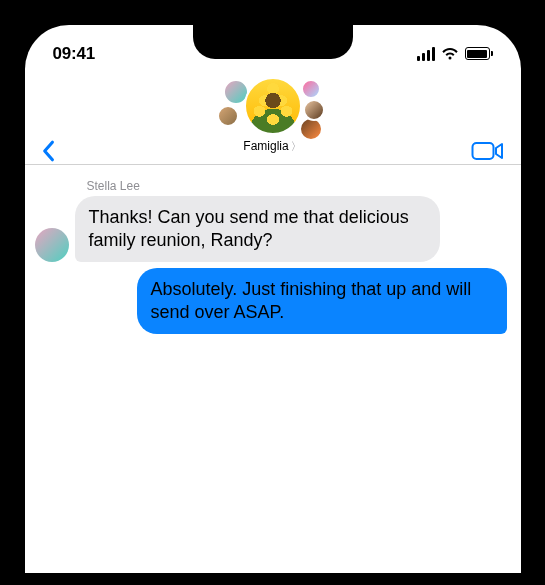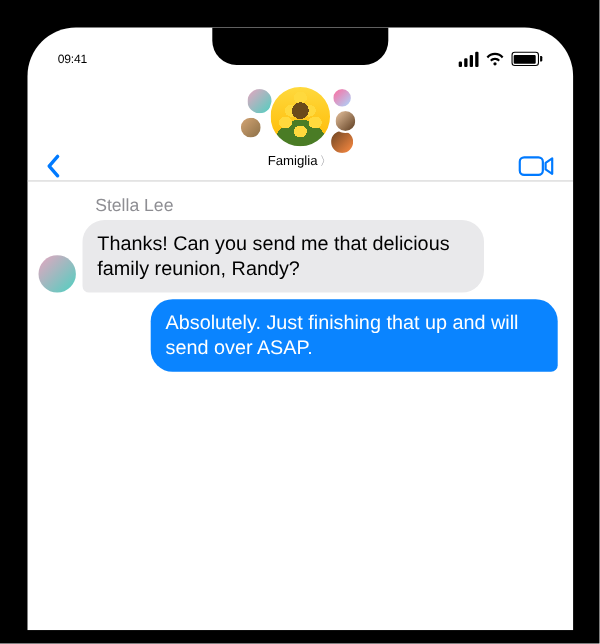--- a/index.html
+++ b/index.html
@@ -43,22 +43,22 @@
       top: 0;
       left: 50%;
       transform: translateX(-50%);
       width: 160px;
       height: 34px;
       background: #000;
       border-radius: 0 0 22px 22px;
       z-index: 10;
     }
     .status-time {
-      font-weight: 400;
-      font-size: 11px;
+      font-weight: 700;
+      font-size: 17px;
       letter-spacing: -0.2px;
       flex: 0 0 auto;
     }
     .status-right {
       margin-left: auto;
       display: flex;
       align-items: center;
       gap: 6px;
     }
     .signal-bars {
@@ -191,39 +191,39 @@
       flex: 0 0 auto;
     }
     .av-grandma { background: linear-gradient(135deg,#e0e0e0,#bfc4c8); }
     .av-stella { background: linear-gradient(135deg,#e8a5c0,#4dd0c0); }
     .msg-col {
       display: flex;
       flex-direction: column;
       max-width: 365px;
     }
     .sender-name {
-      font-size: 16px;
+      font-size: 12px;
       color: #8e8e93;
       margin: 6px 0 3px 12px;
     }
     .bubble {
       padding: 10px 14px;
       border-radius: 20px;
       font-size: 18px;
       line-height: 1.28;
       word-wrap: break-word;
     }
     .bubble.received {
       background: #e9e9eb;
       color: #000;
       border-bottom-left-radius: 6px;
     }
     .bubble.sent {
       background: #0a84ff;
-      color: #ffffff;
+      color: #000000;
       border-bottom-right-radius: 6px;
       max-width: 370px;
     }
     .clipped-top {
       border-top-left-radius: 0;
       border-top-right-radius: 0;
       padding-top: 0;
     }
     .cut-line {
       font-size: 18px;

